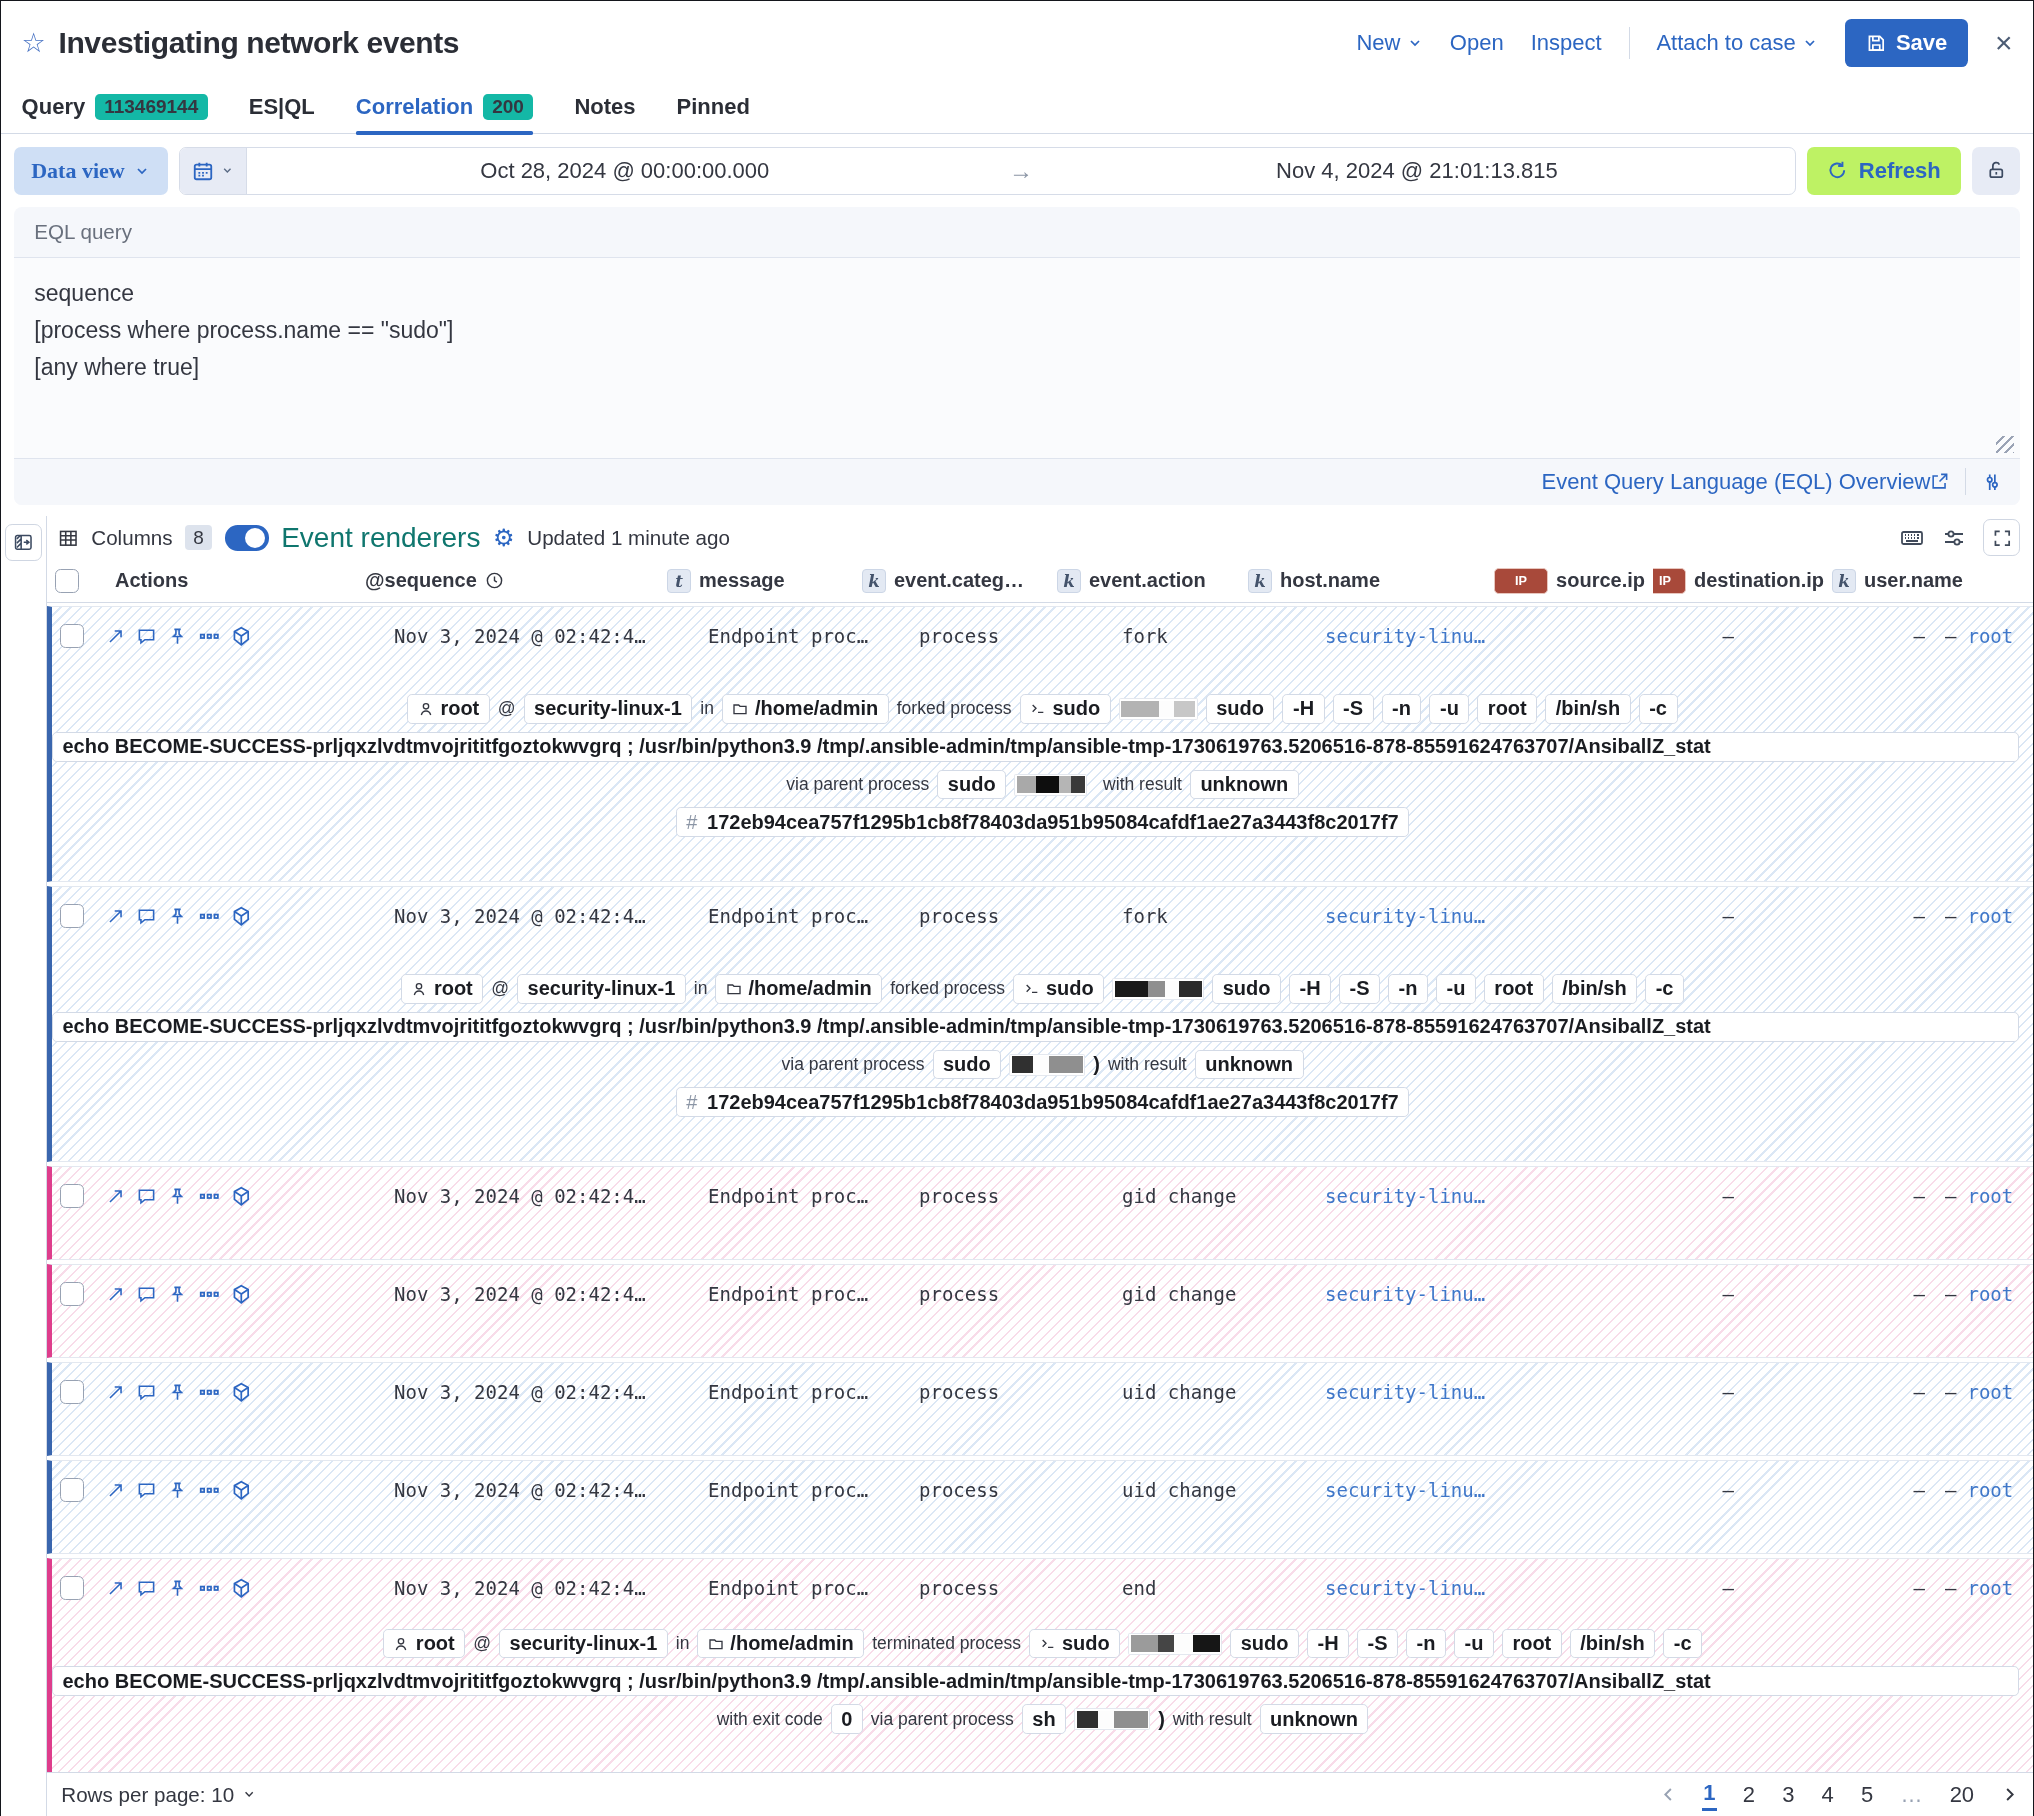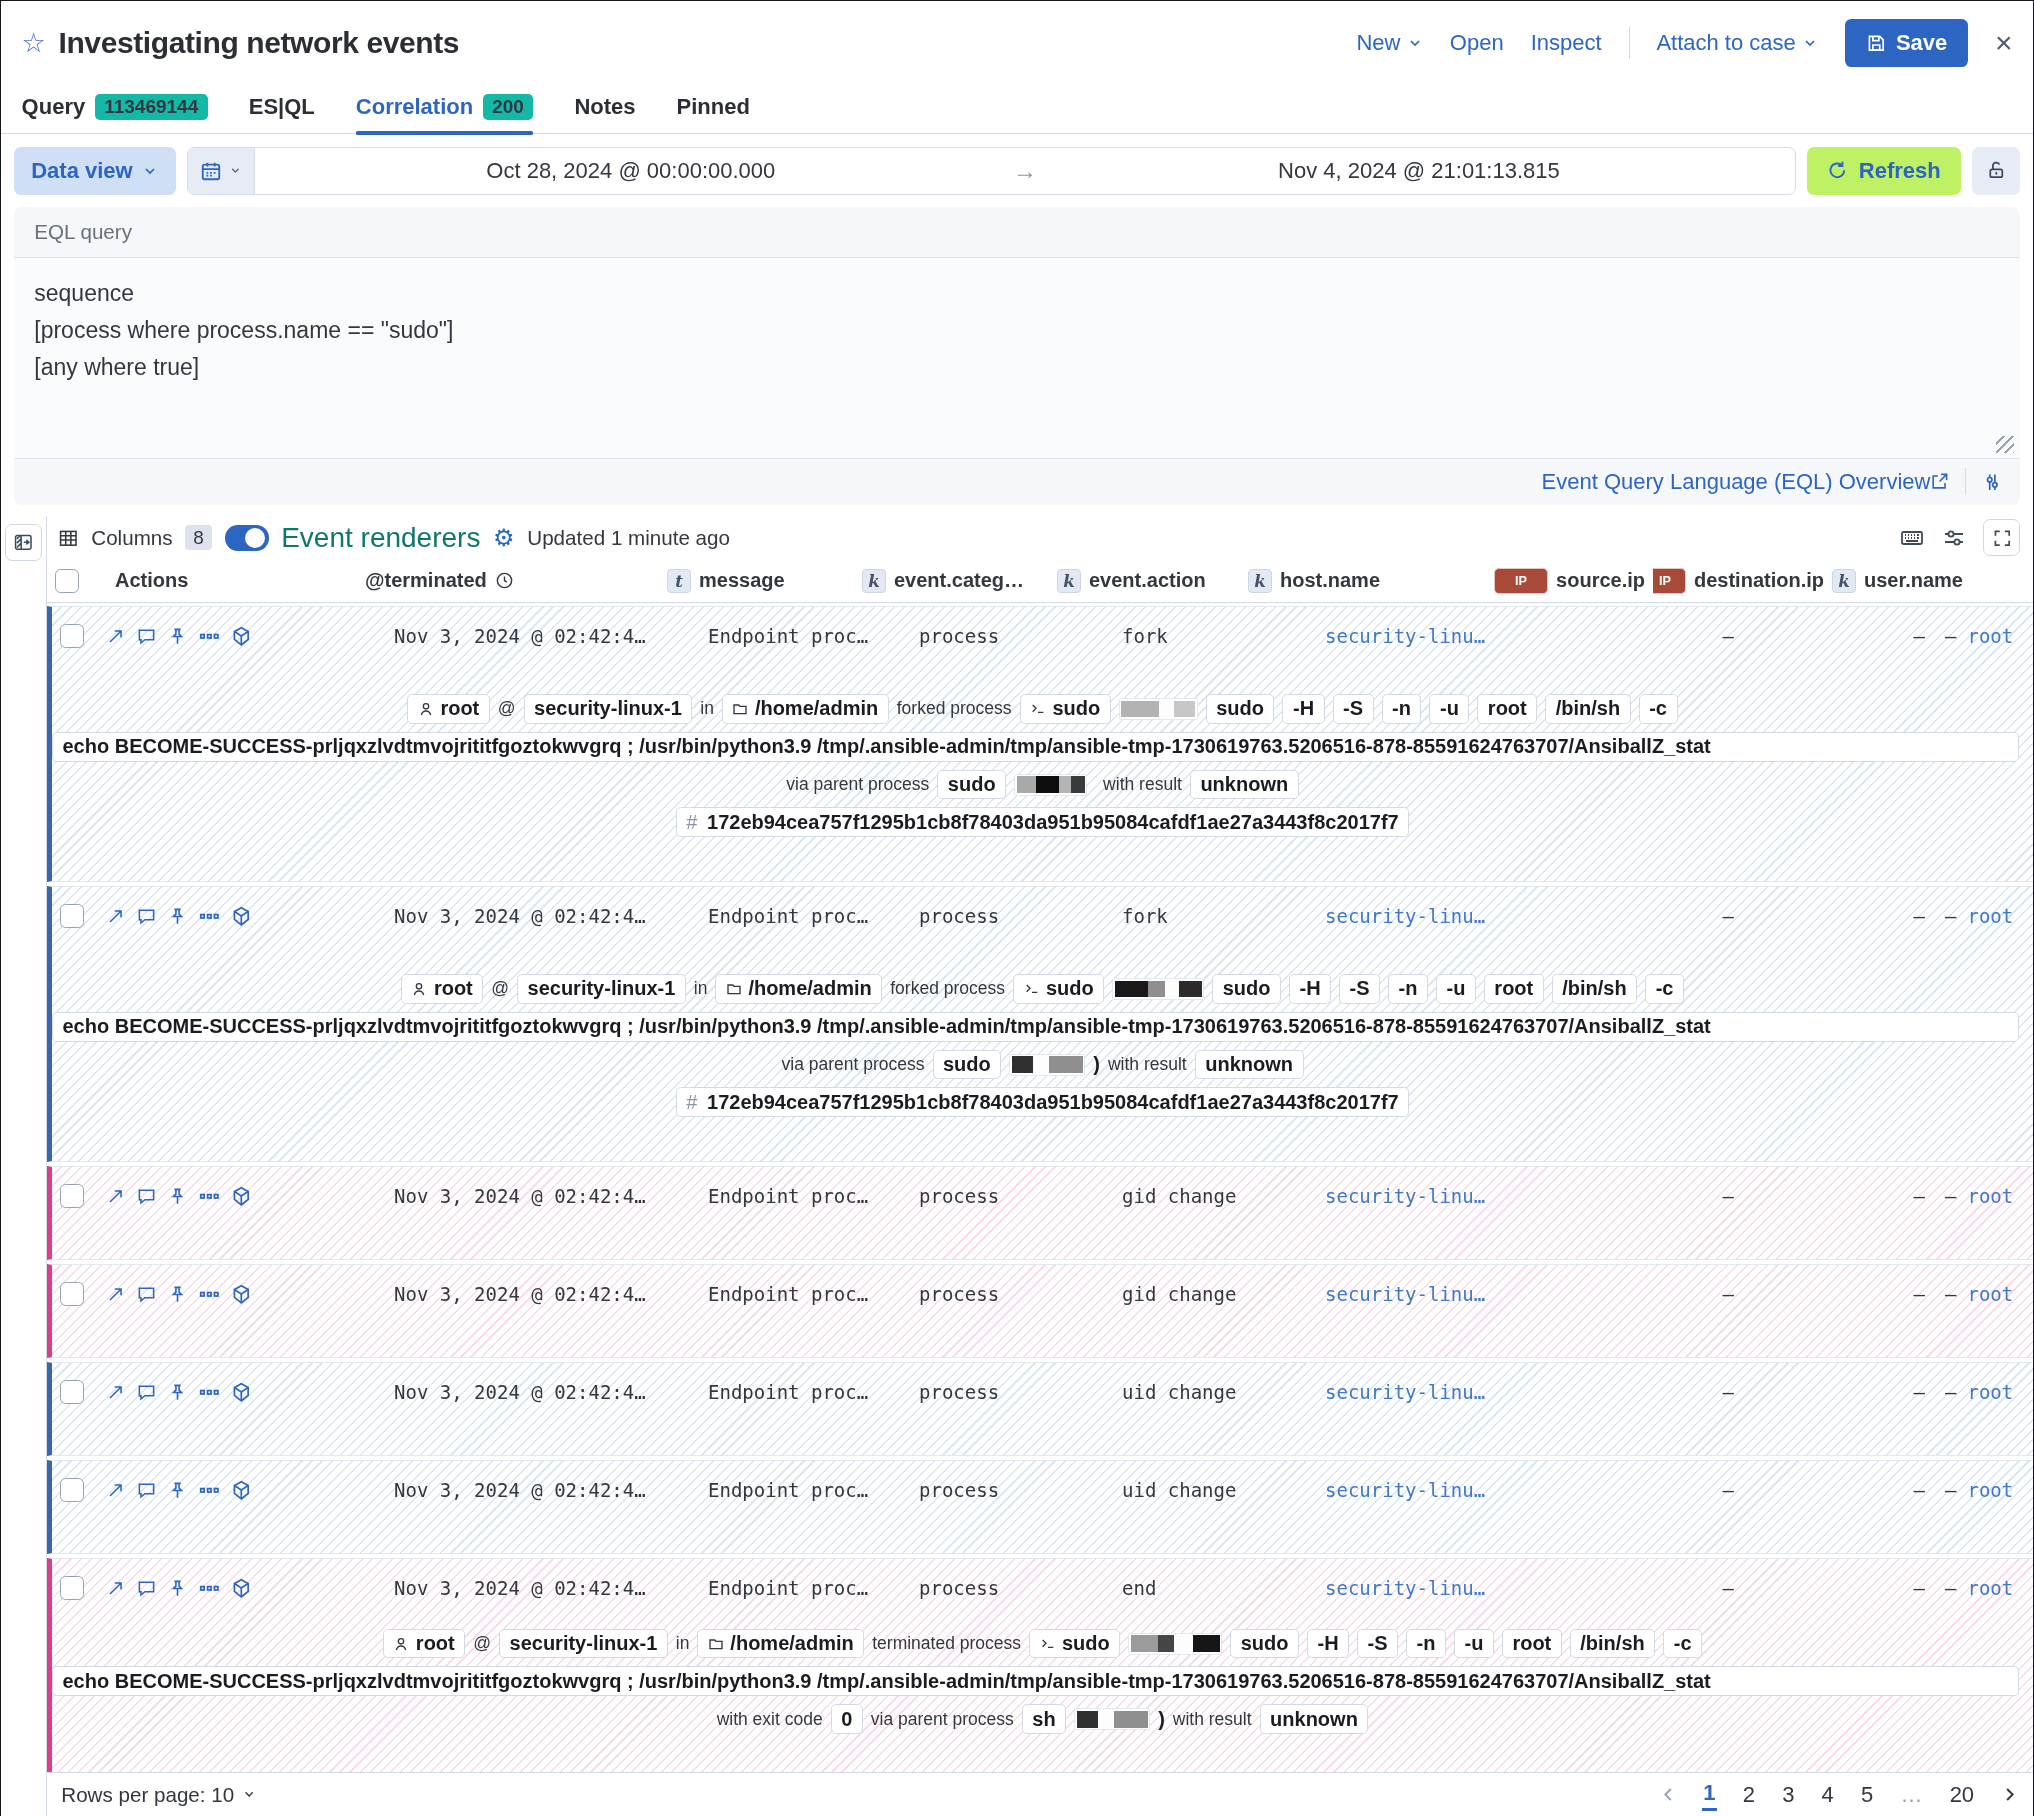--- a/index.html
+++ b/index.html
@@ -25,21 +25,21 @@
 
   
   .tabs{ display:flex; align-items:flex-end; gap:41px; padding:0 20.6px; border-bottom:1.6px solid #d3dae6; height:49px; flex:0 0 auto;}
   .tab{ display:flex; align-items:center; gap:9.5px; font-size:22px; font-weight:700; color:#2b2e36; padding-bottom:12.7px; cursor:pointer; position:relative;}
   .tab .badge{ background:#14b8a6; color:#343741; border-radius:4.8px; font-size:19px; font-weight:700; padding:2.4px 9.5px; }
   .tab.active{ color:#2c66c2; }
   .tab.active::after{ content:""; position:absolute; left:0; right:0; bottom:-1.6px; height:4px; background:#2c66c2; border-radius:1.6px;}
 
   
   .controls{ display:flex; align-items:stretch; gap:11px; padding:12.7px 12.7px 8px 12.7px; flex:0 0 auto;}
-  .dv-btn{ background:#cfdff5; color:#2c66c2; font-weight:700; font-size:22px; border:none; border-radius:7.1px; padding:0 17.5px; height:48px; display:flex; align-items:center; gap:9.5px; cursor:pointer; font-family:Liberation Sans, sans-serif;}
+  .dv-btn{ background:#cfdff5; color:#2c66c2; font-weight:700; font-size:22px; border:none; border-radius:7.1px; padding:0 17.5px; height:48px; display:flex; align-items:center; gap:9.5px; cursor:pointer; font-family:Liberation Serif, serif;}
   .datebar{ flex:1; display:flex; align-items:stretch; border:0.8px solid #d6dce8; border-radius:7.1px; background:#fff; overflow:hidden; height:48px;}
   .cal-seg{ background:#e7ebf5; display:flex; align-items:center; gap:6.4px; padding:0 12.7px; border-right:0.8px solid #d6dce8; cursor:pointer;}
   .date-half{ flex:1; display:flex; align-items:center; justify-content:center; font-size:22px; color:#343741; cursor:pointer;}
   .date-arrow{ display:flex; align-items:center; color:#8b95a5; font-size:24px; padding:0 6.4px;}
   .refresh-btn{ background:#bef264; color:#2c66c2; font-weight:700; font-size:22px; border:none; border-radius:7.1px; padding:0 20.6px; height:48px; display:flex; align-items:center; gap:11px; cursor:pointer; font-family:inherit;}
   .lock-btn{ background:#e7ebf5; border:none; border-radius:7.1px; width:48px; height:48px; display:flex; align-items:center; justify-content:center; cursor:pointer;}
 
   
   .eql{ margin:4.8px 12.7px 11px 12.7px; background:#f5f7fb; border-radius:8px; flex:0 0 auto; overflow:hidden;}
   .eql-label{ padding:12.7px 20.6px; font-size:20.6px; color:#69707d; border-bottom:0.8px solid #dfe4ee;}
@@ -293,21 +293,21 @@
     </div>
 
     <div class="thead gridcols">
       <div class="th">
           <span class="cb"></span>
         </div>
       <div class="th" style="padding-left:36px">
           <span>Actions</span>
         </div>
       <div class="th" style="padding-left:16px">
-        <span>@terminated</span>
+        <span>@sequence</span>
         <svg class="i" width="19" height="19" viewBox="0 0 24 24" fill="none" stroke="#343741" stroke-width="1.8">
             <circle cx="12" cy="12" r="9"></circle>
             <path d="M12 7v5l3 2"></path>
           </svg>
       </div>
       <div class="th" style="padding-left:8px">
           <span class="chip-k">t</span>
           <span>message</span>
         </div>
       <div class="th" style="padding-left:4px">

